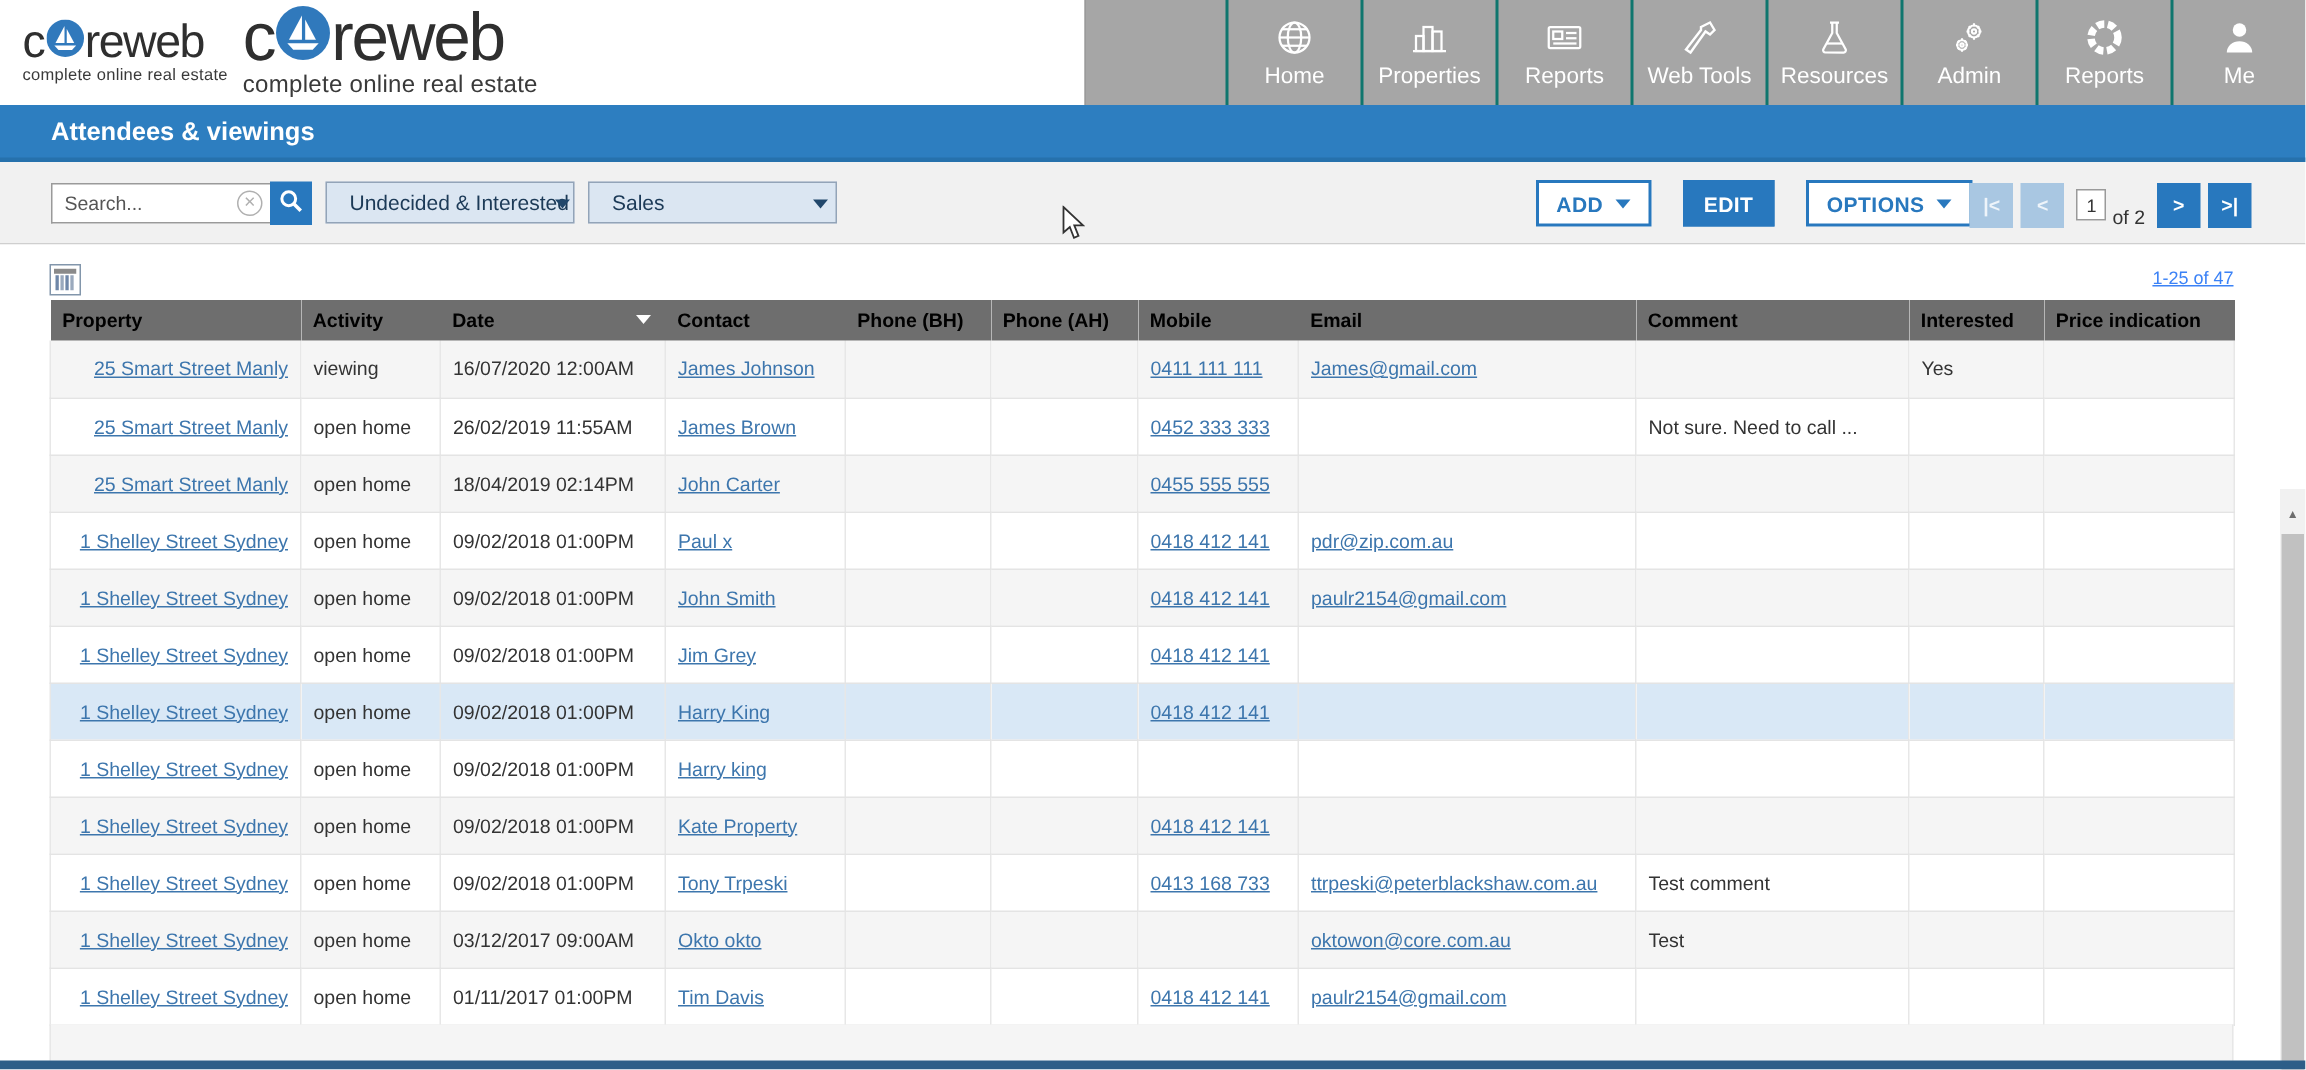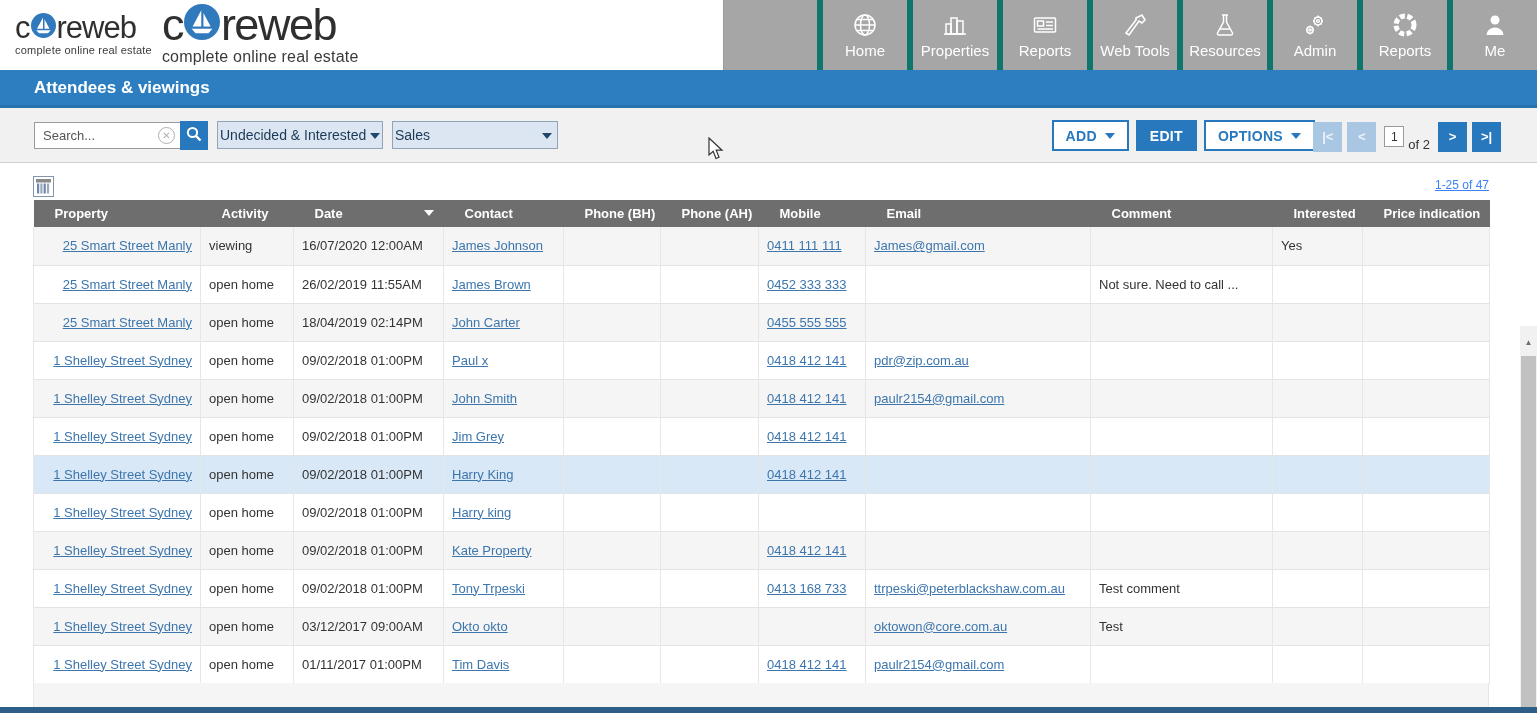--- a/index.html
+++ b/index.html
@@ -16,64 +16,64 @@
   .logo-lg .logo-line { font-size:45px; letter-spacing:-1.5px; }
   .logo-o { display:inline-block; margin:0 1px; }
   .logo-sm .logo-o svg { width:25px; height:25px; } 
   .logo-lg .logo-o svg { width:36px; height:36px; }
   .logo-tagline { color:#3a3a3a; line-height:1.3; }
   .logo-sm .logo-tagline { font-size:11px; letter-spacing:.2px; }
   .logo-lg .logo-tagline { font-size:16px; letter-spacing:.2px; }
 
   .main-nav { position:absolute; right:0; top:0; height:70px; display:flex; background:#a6a6a6; border-left:1px solid #9a9a9a; }
   .nav-spacer { width:93px; height:70px; }
-  .nav-item { width:90px; height:70px; display:flex; flex-direction:column; align-items:center; justify-content:center; gap:4px; border-left:6px solid #0f766e; color:#fff; cursor:pointer; }
+  .nav-item { width:90px; height:70px; display:flex; flex-direction:column; align-items:center; justify-content:center; gap:4px; border-left:2px solid #0f766e; color:#fff; cursor:pointer; }
   .nav-icon svg { width:26px; height:26px; display:block; }
   .nav-label { font-size:15px; }
 
   
   .title-bar { position:absolute; left:0; top:70px; width:1537px; height:38px; background:#2d7ec0; border-bottom:3px solid #2671ac; display:flex; align-items:center; }
   .page-title { color:#fff; font-weight:700; font-size:17px; margin-left:34px; }
 
   
   .toolbar { position:absolute; left:0; top:108px; width:1537px; height:55px; background:#f1f1f1; border-bottom:1px solid #cfcfcf; display:flex; align-items:center; }
   .search-group { display:flex; align-items:center; margin-left:34px; }
   .search-input-wrap { position:relative; }
   .search-input { width:146px; height:27px; border:1px solid #9a9a9a; border-right:none; padding:0 26px 0 8px; font-size:13px; color:#333; background:#fff; outline:none; font-family:"Liberation Sans",sans-serif; }
   .search-input::placeholder { color:#555; }
   .clear-icon { position:absolute; right:5px; top:5px; width:17px; height:17px; border:1px solid #b0b0b0; border-radius:50%; color:#b0b0b0; font-size:10px; line-height:15px; text-align:center; cursor:pointer; background:#fff; }
   .search-btn { width:28px; height:29px; background:#2878be; border:none; color:#fff; cursor:pointer; display:flex; align-items:center; justify-content:center; }
   .search-btn svg { width:16px; height:16px; }
 
-  .dropdown { position:relative; height:28px; width:166px; background:#dbe6f2; border:1px solid #93a4b8; margin-left:9px; display:flex; align-items:center; padding:0 2px; font-size:14px; color:#1c3a57; cursor:pointer; overflow:hidden; white-space:nowrap; }
+  .dropdown { position:relative; height:28px; width:166px; background:#dbe6f2; border:1px solid #93a4b8; margin-left:9px; display:flex; align-items:center; padding:0 15px; font-size:14px; color:#1c3a57; cursor:pointer; overflow:hidden; white-space:nowrap; }
   .dropdown:first-of-type { margin-left:9px; }
   .dd-arrow { position:absolute; right:5px; top:11px; width:0; height:0; border-left:5px solid transparent; border-right:5px solid transparent; border-top:6px solid #21476b; }
   .dd-overlap .dd-arrow { right:2px; }
 
-  .action-group { position:absolute; right:222px; top:120px; display:flex; gap:7px; }
+  .action-group { position:absolute; right:222px; top:120px; display:flex; gap:21px; }
   .btn { height:31px; font-weight:700; font-size:14px; letter-spacing:.3px; cursor:pointer; display:flex; align-items:center; justify-content:center; font-family:"Liberation Sans",sans-serif; }
   .btn-outline { background:#fff; border:2px solid #2878be; color:#2878be; padding:0 12px; }
   .btn-fill { background:#2878be; border:2px solid #2878be; color:#fff; padding:0 12px; }
   .btn .dd-caret { width:0; height:0; border-left:5px solid transparent; border-right:5px solid transparent; border-top:6px solid #2878be; margin-left:8px; }
 
   .pager { position:absolute; right:36px; top:121px; display:flex; align-items:center; }
   .pg-btn { width:29px; height:30px; border:none; color:#fff; font-weight:700; font-size:13px; cursor:pointer; margin-left:5px; display:flex; align-items:center; justify-content:center; font-family:"Liberation Sans",sans-serif; }
   .pg-disabled { background:#a9c7e2; color:#eef4fa; cursor:default; }
   .pg-active { background:#2878be; }
   .pg-input { width:20px; height:21px; border:1px solid #9a9a9a; text-align:center; font-size:12px; color:#333; margin:0 4px 0 8px; background:#fff; font-family:"Liberation Sans",sans-serif; }
   .pg-of { font-size:13px; color:#333; margin-right:3px;margin-top:16px; }
 
   
   .content { position:absolute; left:0; top:163px; width:1537px; height:544px; background:#fff; }
   .col-chooser { position:absolute; left:33px; top:13px; width:21px; height:21px; border:1px solid #8296ab; background:#fff; display:flex; align-items:flex-start; justify-content:center; cursor:pointer; }
   .col-chooser svg { width:15px; height:15px; margin-top:2px; }
   .record-count { position:absolute; right:48px; top:15px; font-size:12px; color:#3b82f6;text-decoration:underline; }
 
   table.grid { position:absolute; left:33px; top:37px; width:1456px; border-collapse:collapse; table-layout:fixed; }
-  table.grid th { background:#6e6e6e; color:#ffffff; font-size:13px; font-weight:700; text-align:left; height:27px; padding:0 21px; position:relative; white-space:nowrap; overflow:hidden; }
+  table.grid th { background:#6e6e6e; color:#000000; font-size:13px; font-weight:700; text-align:left; height:27px; padding:0 8px; position:relative; white-space:nowrap; overflow:hidden; }
   table.grid td { height:38px; font-size:13px; color:#333; padding:0 8px; border-bottom:1px solid #e4e4e4; border-right:1px solid #e7e7e7; white-space:nowrap; overflow:hidden; }
   table.grid td:first-child { border-left:1px solid #e7e7e7;text-align:right; }
   table.grid tr:nth-child(odd) td { background:#f5f5f5; }
   table.grid tr:nth-child(even) td { background:#fff; }
   table.grid tr.selected td { background:#d9e8f6; }
   table.grid a { color:#3d76ad; text-decoration:underline; }
   .sort-arrow { position:absolute; right:10px; top:10px; width:0; height:0; border-left:5px solid transparent; border-right:5px solid transparent; border-top:6px solid #fff; }
   .row-sliver { position:absolute; left:33px; top:520px; width:1456px; height:24px; background:#f5f5f5; border-left:1px solid #e7e7e7; border-right:1px solid #e7e7e7; }
 
   

